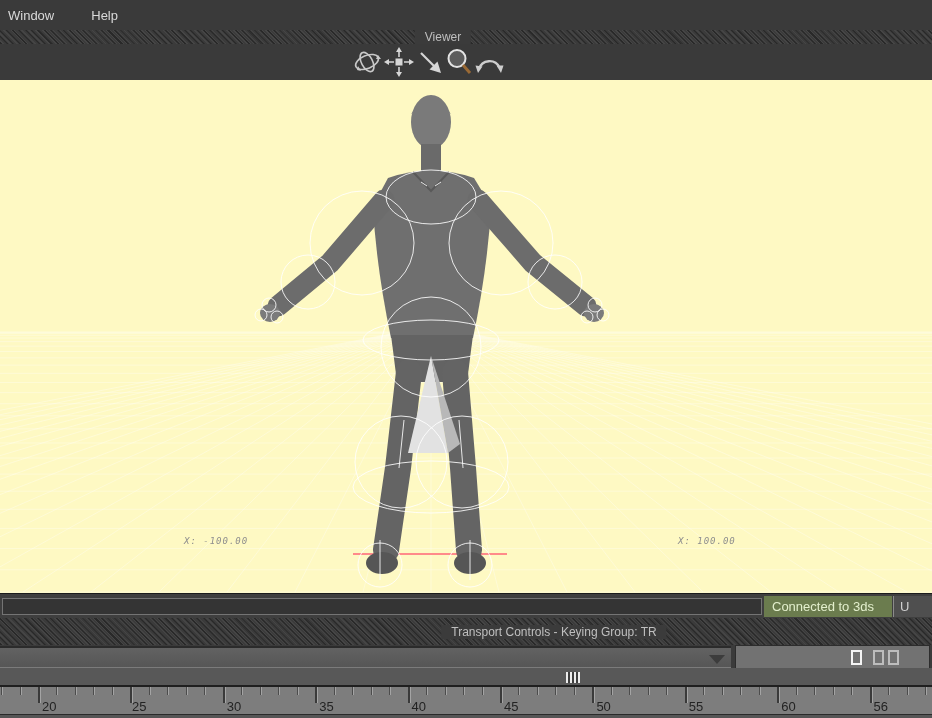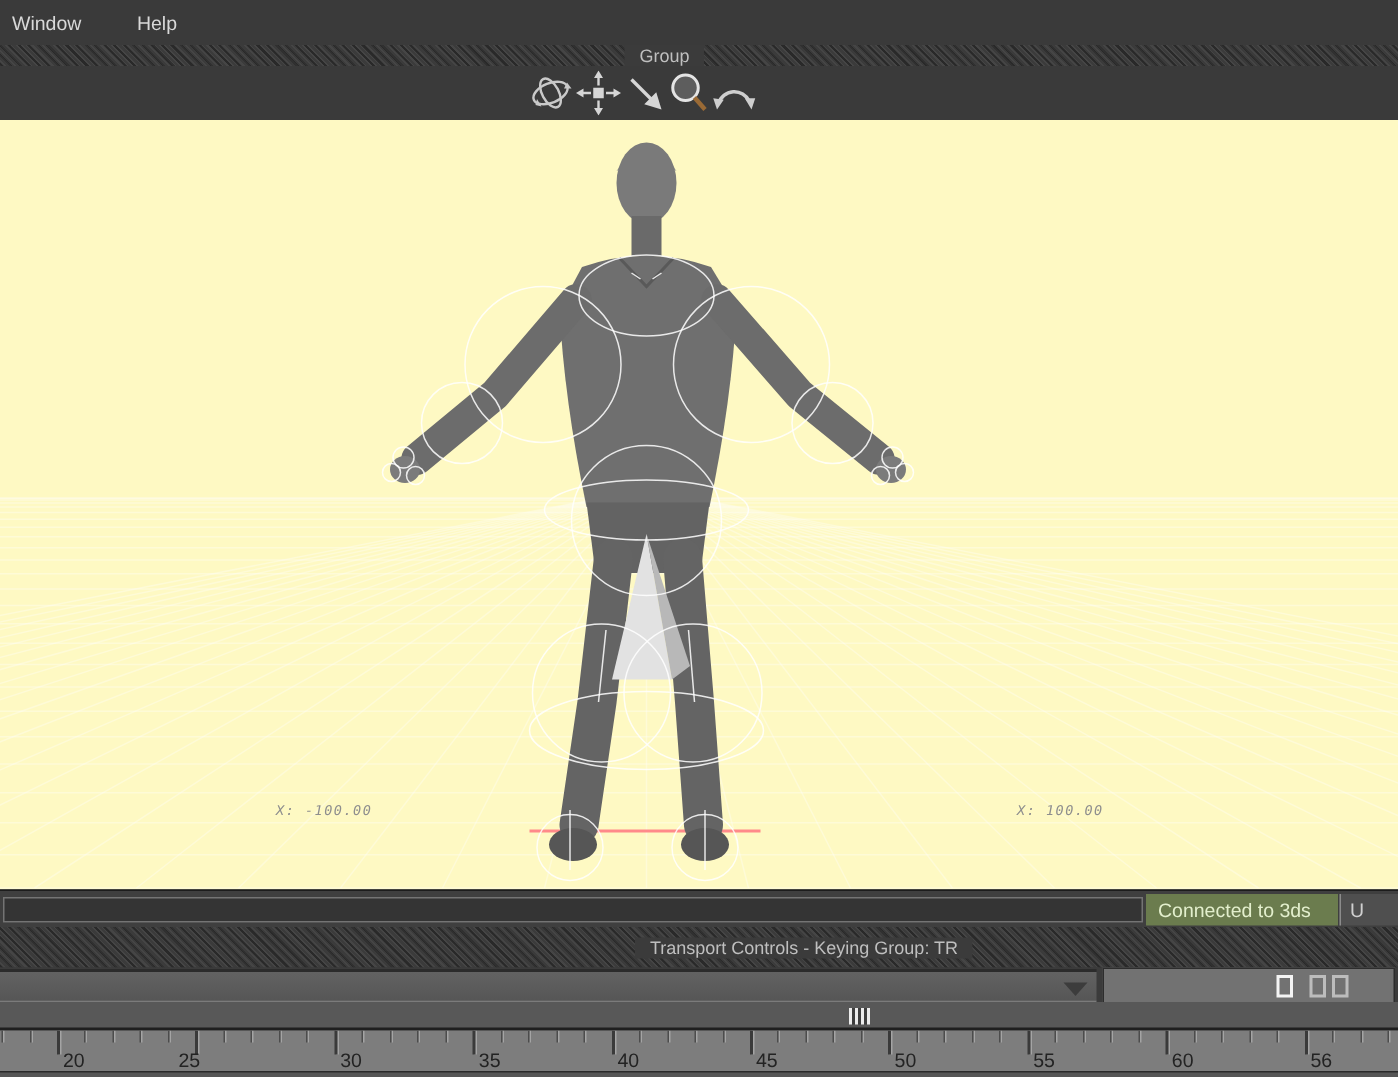--- a/index.html
+++ b/index.html
@@ -83,21 +83,21 @@
 <body>
 
 <div class="stage">
 
   <div class="menu-bar">
     <span class="menu-item">Window</span>
     <span class="menu-item">Help</span>
   </div>
 
   <div class="hatch viewer-strip">
-    <span class="panel-title" style="left:443px;">Group</span>
+    <span class="panel-title" style="left:443px;">Viewer</span>
   </div>
 
   <div class="toolbar">
     <span class="tool" style="left:352px;">
       <svg width="30" height="30" viewBox="0 0 30 30">
         <ellipse cx="15" cy="15" rx="12" ry="6.5" transform="rotate(-22 15 15)" stroke="#c9c9c9" stroke-width="1.6" fill="none"></ellipse>
         <ellipse cx="15" cy="15" rx="10.5" ry="5.5" transform="rotate(62 15 15)" stroke="#c9c9c9" stroke-width="1.6" fill="none"></ellipse>
         <polygon points="26,8 29,12 24,12" fill="#c9c9c9"></polygon>
         <polygon points="5,23 9,24 6,19" fill="#c9c9c9"></polygon>
       </svg>
@@ -259,21 +259,21 @@
     <div class="axis-label right">X: 100.00</div>
   </div>
 
   <div class="status-row">
     <div class="action-field"></div>
     <div class="connection-badge">Connected to 3ds Max</div>
     <div class="update-btn">U</div>
   </div>
 
   <div class="hatch transport-strip">
-    <span class="panel-title" style="left:536px;">Transport Controls  -  Keying Group: TR</span>
+    <span class="panel-title" style="left:554px;">Transport Controls  -  Keying Group: TR</span>
   </div>
 
   <div class="combo-row">
     <div class="transport-combo">
       <span class="dropdown-arrow"></span>
     </div>
     <div class="digit-panel">
       <span class="digit-box bright db0"></span>
       <span class="digit-box db1"></span>
       <span class="digit-box db2"></span>
@@ -287,21 +287,21 @@
   <div class="ruler">
       <div class="tick" style="left: 1.04px;"></div>
       <div class="tick" style="left: 19.52px;"></div>
       <div class="tick major" style="left: 38px;"></div>
       <div class="tick-label" style="left: 42px;">20</div>
       <div class="tick" style="left: 56.48px;"></div>
       <div class="tick" style="left: 74.96px;"></div>
       <div class="tick" style="left: 93.44px;"></div>
       <div class="tick" style="left: 111.92px;"></div>
       <div class="tick major" style="left: 130.4px;"></div>
-      <div class="tick-label" style="left: 119px;">25</div>
+      <div class="tick-label" style="left: 132px;">25</div>
       <div class="tick" style="left: 148.88px;"></div>
       <div class="tick" style="left: 167.36px;"></div>
       <div class="tick" style="left: 185.84px;"></div>
       <div class="tick" style="left: 204.32px;"></div>
       <div class="tick major" style="left: 222.8px;"></div>
       <div class="tick-label" style="left: 226.8px;">30</div>
       <div class="tick" style="left: 241.28px;"></div>
       <div class="tick" style="left: 259.76px;"></div>
       <div class="tick" style="left: 278.24px;"></div>
       <div class="tick" style="left: 296.72px;"></div>

